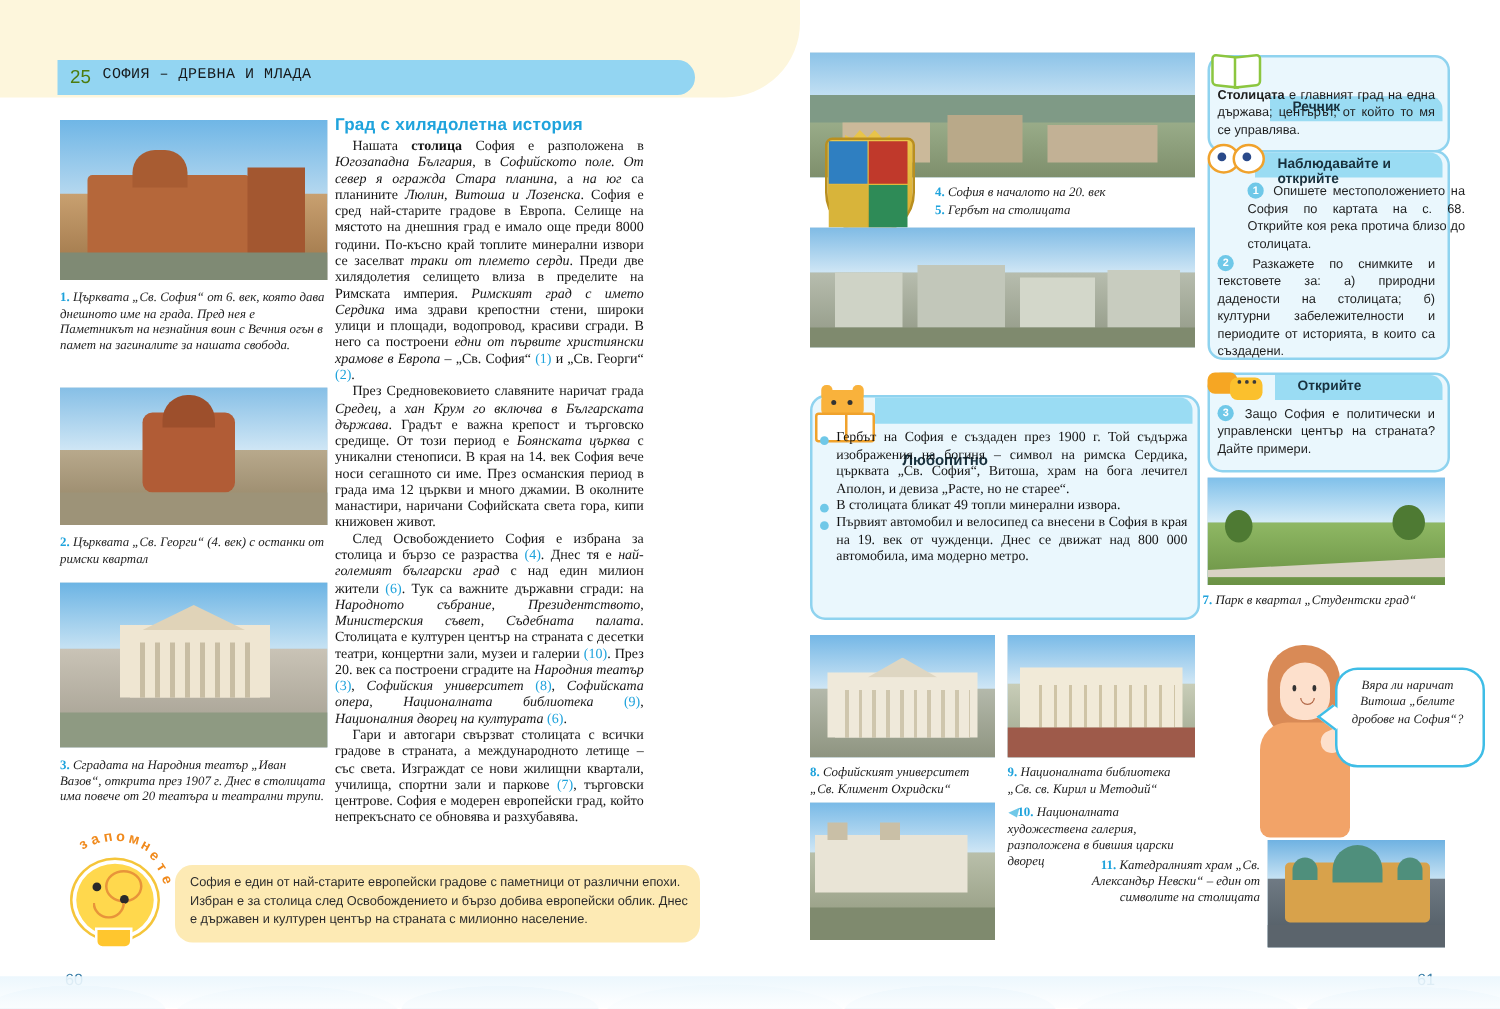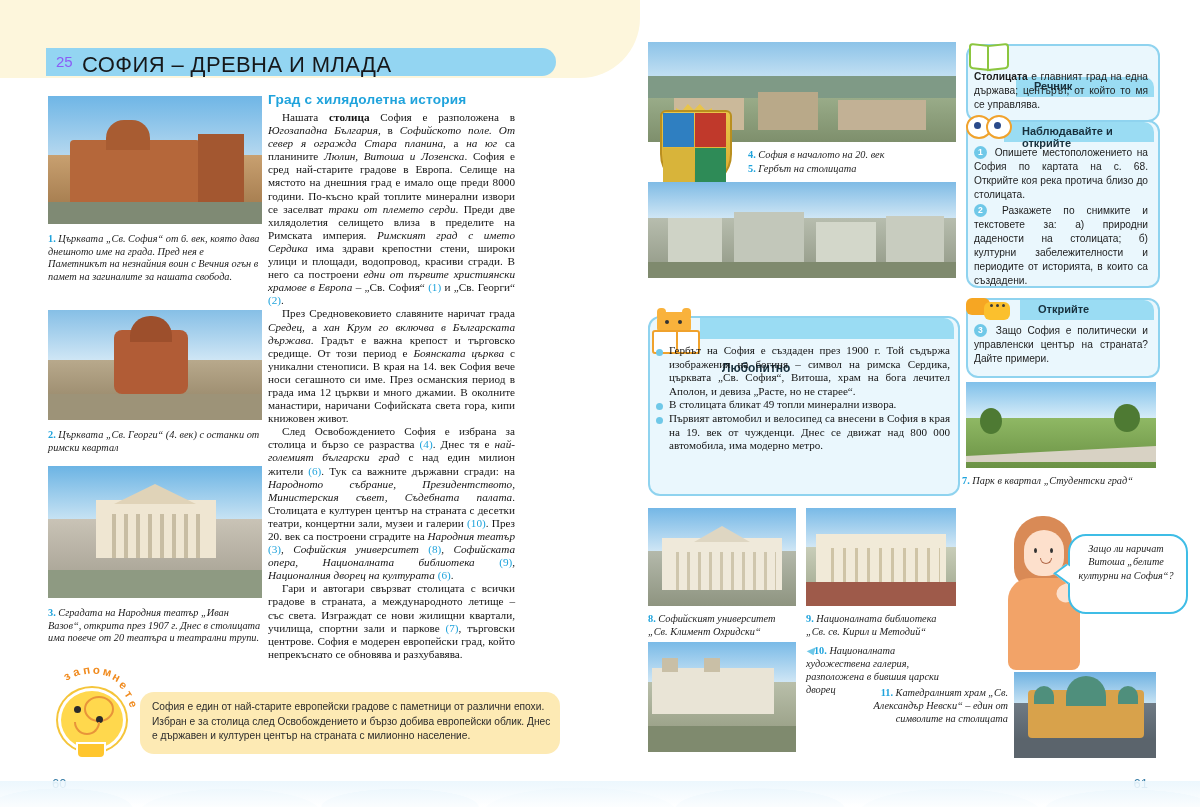--- a/index.html
+++ b/index.html
@@ -40,25 +40,25 @@
     position:absolute;left:50px;top:22px;
     font-family:"Liberation Sans", sans-serif;
     font-weight:bold;font-size:15.5px;color:#1b1b1b;letter-spacing:.2px;
   }
   .lesson-bar{
     position:absolute;left:46px;top:48px;width:510px;height:28px;
     background:#93d5f2;border-radius:0 14px 14px 0;
   }
   .lesson-num{
     position:absolute;left:56px;top:53px;
-    font-family:"Liberation Sans", sans-serif;font-size:15px;color:#8b5cf6;
+    font-family:"Liberation Sans", sans-serif;font-size:15px;color:#4d7c0f;
   }
   .lesson-name{
     position:absolute;left:82px;top:52px;
-    font-family:Liberation Sans, sans-serif;font-size:22px;color:#16181a;letter-spacing:.4px;
+    font-family:Liberation Mono, monospace;font-size:12px;color:#16181a;letter-spacing:.4px;
   }
 
   
   .photo{position:absolute;overflow:hidden;background:#b9d6e6;}
   .photo .sky{position:absolute;left:0;top:0;right:0;height:52%;
     background:linear-gradient(#8fc4e8,#cfe6f5);}
   .photo .ground{position:absolute;left:0;bottom:0;right:0;height:48%;
     background:linear-gradient(#b9cdb0,#8aa87c);}
   .cap{
     font-family:"Liberation Serif", serif;font-style:italic;font-size:10.3px;
@@ -469,21 +469,21 @@
   <div class="sbox" style="top:120px;height:164px;"></div>
   <div class="sbar" style="left:1004px;top:122px;width:150px;">
     <span>Наблюдавайте и открийте</span>
   </div>
   <div class="ic-eyes">
     <div class="b l"></div>
       <div class="b r"></div>
       <div class="p l"></div>
       <div class="p r"></div>
   </div>
-  <div class="stext" style="left:974px;top:146px;">
+  <div class="stext" style="left:998px;top:146px;">
     <span class="qnum">1</span>
     <span>Опишете местоположението на София по картата на с. 68. Открийте коя река протича близо до столицата.</span>
   </div>
   <div class="stext" style="left:974px;top:204px;">
     <span class="qnum">2</span>
     <span>Разкажете по снимките и текстовете за: а) природни дадености на столицата; б) културни забележителности и периодите от историята, в които са създадени.</span>
   </div>
 
   <div class="sbox" style="top:298px;height:76px;"></div>
   <div class="sbar" style="left:1020px;top:300px;width:134px;">
@@ -518,21 +518,21 @@
     <div class="hair"></div>
     <div class="face"></div>
     <div class="eye l"></div>
       <div class="eye r"></div>
     <div class="smile"></div>
     <div class="body"></div>
     <div class="arm"></div>
   </div>
   <div class="bubble"></div>
   <div class="bubble-tail"></div>
-  <div class="bubble-txt">Защо ли наричат Витоша „белите културни на София“?</div>
+  <div class="bubble-txt">Вяра ли наричат Витоша „белите дробове на София“?</div>
 
   <div class="photo" style="left:1014px;top:672px;width:142px;height:86px;">
     <div class="sky" style="background:linear-gradient(#6fb2e2,#c6e2f3);height:36%;"></div>
     <div class="ground" style="background:linear-gradient(#6f7a84,#4e5860);height:64%;"></div>
     <div style="position:absolute;left:14px;top:18px;width:116px;height:48px;background:#d8a24b;border-radius:4px;"></div>
     <div style="position:absolute;left:52px;top:4px;width:40px;height:30px;background:#4f8f7c;border-radius:20px 20px 0 0;"></div>
     <div style="position:absolute;left:20px;top:14px;width:20px;height:18px;background:#4f8f7c;border-radius:10px 10px 0 0;"></div>
     <div style="position:absolute;left:104px;top:14px;width:20px;height:18px;background:#4f8f7c;border-radius:10px 10px 0 0;"></div>
     <div style="position:absolute;left:0;bottom:0;width:142px;height:18px;background:#5b646c;"></div>
   </div>

